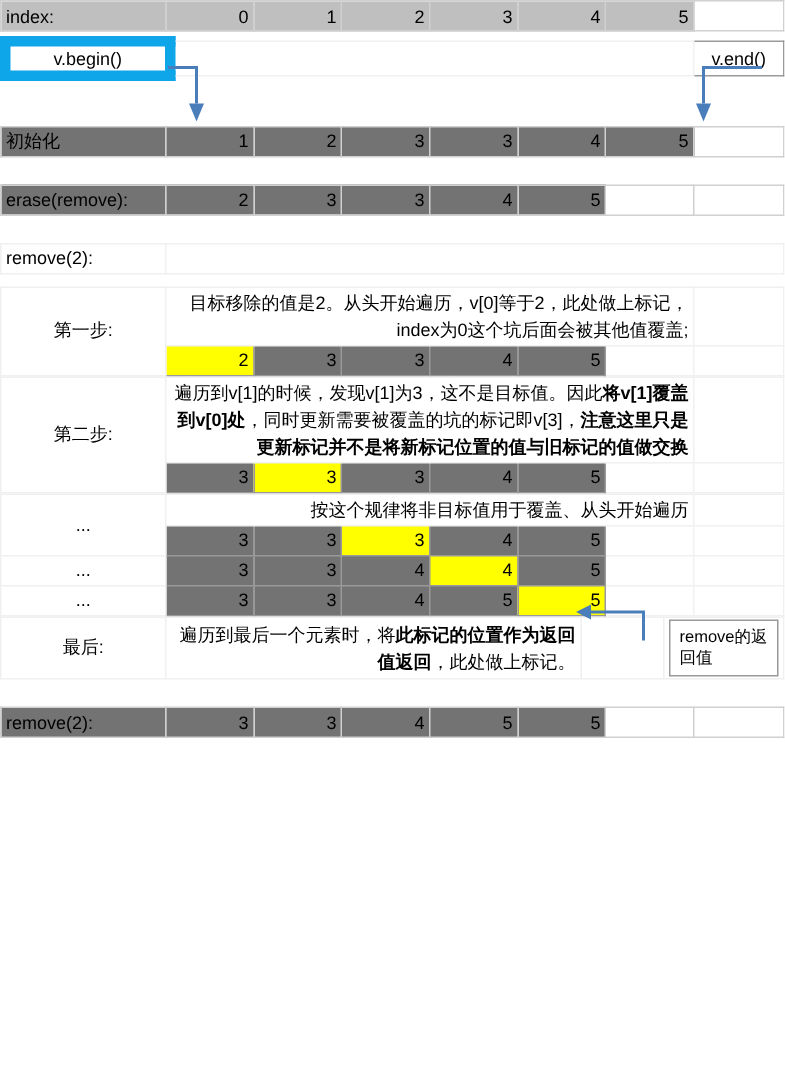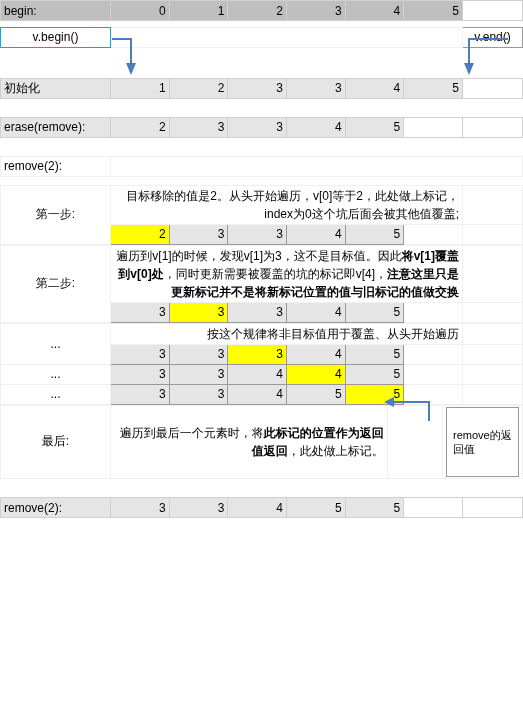--- a/index.html
+++ b/index.html
@@ -1,28 +1,28 @@
 <!DOCTYPE html>
 <html><head>
 <meta charset="utf-8">
 <style>
 * { box-sizing: border-box; margin: 0; padding: 0; }
 body { font-family: Arial, "Microsoft YaHei", sans-serif; font-size: 12px; background: #fff; width: 523px; }
 .grid { border-collapse: collapse; width: 100%; table-layout: fixed; }
 .grid td { border: 1px solid #d0d0d0; height: 20px; padding: 1px 3px; vertical-align: middle; }
 .hdr { background: #bfbfbf; }
-.grn { background: #e5e5e5; }
+.grn { background: #737373; }
 .yel { background: #ffff00; }
 .r { text-align: right; }
 .c { text-align: center; }
 .noborder td { border: 1px solid #f0f0f0; }
 .step-label { text-align: center; vertical-align: middle; padding: 4px; margin-top: 24px; }
 .desc { padding: 6px 4px; line-height: 1.5; text-align: right; }
 .arrow-down { width: 0; height: 0; border-left: 5px solid transparent; border-right: 5px solid transparent; border-top: 12px solid #4a7ebb; display: inline-block; }
-.remove-box { border: 1px solid #999; padding: 20px 6px; background: #fff; font-size: 11px; line-height: 1.3; }
+.remove-box { border: 1px solid #999; padding: 4px 6px; background: #fff; font-size: 11px; line-height: 1.3; }
 .arrow-wrap { position: relative; height: 30px; }
 .arrow1 { position: absolute; left: 130px; top: -10px; }
 .arrow2 { position: absolute; right: 55px; top: -10px; }
 .arrow1 .stem { width: 18px; height: 2px; background: #4a7ebb; position: absolute; top: 0; left: -18px; }
 .arrow1 .vert { width: 2px; height: 25px; background: #4a7ebb; position: absolute; top: 0; left: 0; }
 .arrow1 .tip { position: absolute; top: 25px; left: -4px; }
 .arrow2 .stem { width: 40px; height: 2px; background: #4a7ebb; position: absolute; top: 0; left: 0; }
 .arrow2 .vert { width: 2px; height: 25px; background: #4a7ebb; position: absolute; top: 0; left: 0; }
 .arrow2 .tip { position: absolute; top: 25px; left: -4px; }
 .rel { position: relative; }
@@ -36,21 +36,21 @@
       <col>
       <col>
       <col>
       <col>
       <col>
       <col>
       <col width="60">
     </colgroup>
 <tbody>
       <tr>
-  <td class="hdr">begin:</td>
+  <td class="hdr">index:</td>
   <td class="hdr r">0</td>
   <td class="hdr r">1</td>
   <td class="hdr r">2</td>
   <td class="hdr r">3</td>
   <td class="hdr r">4</td>
   <td class="hdr r">5</td>
   <td></td>
 </tr>
 </tbody>
   </table>
@@ -64,21 +64,21 @@
       <col>
       <col>
       <col>
       <col width="60">
     </colgroup>
 <tbody>
       <tr>
         <td colspan="8" style="height:6px;border:none"></td>
       </tr>
 <tr>
-  <td class="c" style="border:1px solid #0ea5e9">v.begin()</td>
+  <td class="c" style="border:7px solid #0ea5e9">v.begin()</td>
   <td colspan="6"></td>
   <td class="c" style="border:1px solid #999">v.end()</td>
 </tr>
 </tbody>
   </table>
 
 <div class="arrow-wrap rel">
   <div class="arrow1">
     <div class="stem"></div>
       <div class="vert"></div>
@@ -197,21 +197,21 @@
       <col>
       <col>
       <col>
       <col>
       <col width="60">
     </colgroup>
 <tbody>
       <tr>
   <td rowspan="2" class="step-label">第二步:</td>
   <td colspan="6" class="desc">
-    <span>遍历到v[1]的时候，发现v[1]为3，这不是目标值。因此</span><b>将v[1]覆盖到v[0]处</b><span>，同时更新需要被覆盖的坑的标记即v[4]，</span><b>注意这里只是更新标记并不是将新标记位置的值与旧标记的值做交换</b>
+    <span>遍历到v[1]的时候，发现v[1]为3，这不是目标值。因此</span><b>将v[1]覆盖到v[0]处</b><span>，同时更新需要被覆盖的坑的标记即v[3]，</span><b>注意这里只是更新标记并不是将新标记位置的值与旧标记的值做交换</b>
   </td>
   <td></td>
 </tr>
 <tr>
   <td class="grn r" style="border:1px solid #999">3</td>
   <td class="yel r" style="border:1px solid #999">3</td>
   <td class="grn r" style="border:1px solid #999">3</td>
   <td class="grn r" style="border:1px solid #999">4</td>
   <td class="grn r" style="border:1px solid #999">5</td>
   <td></td>

